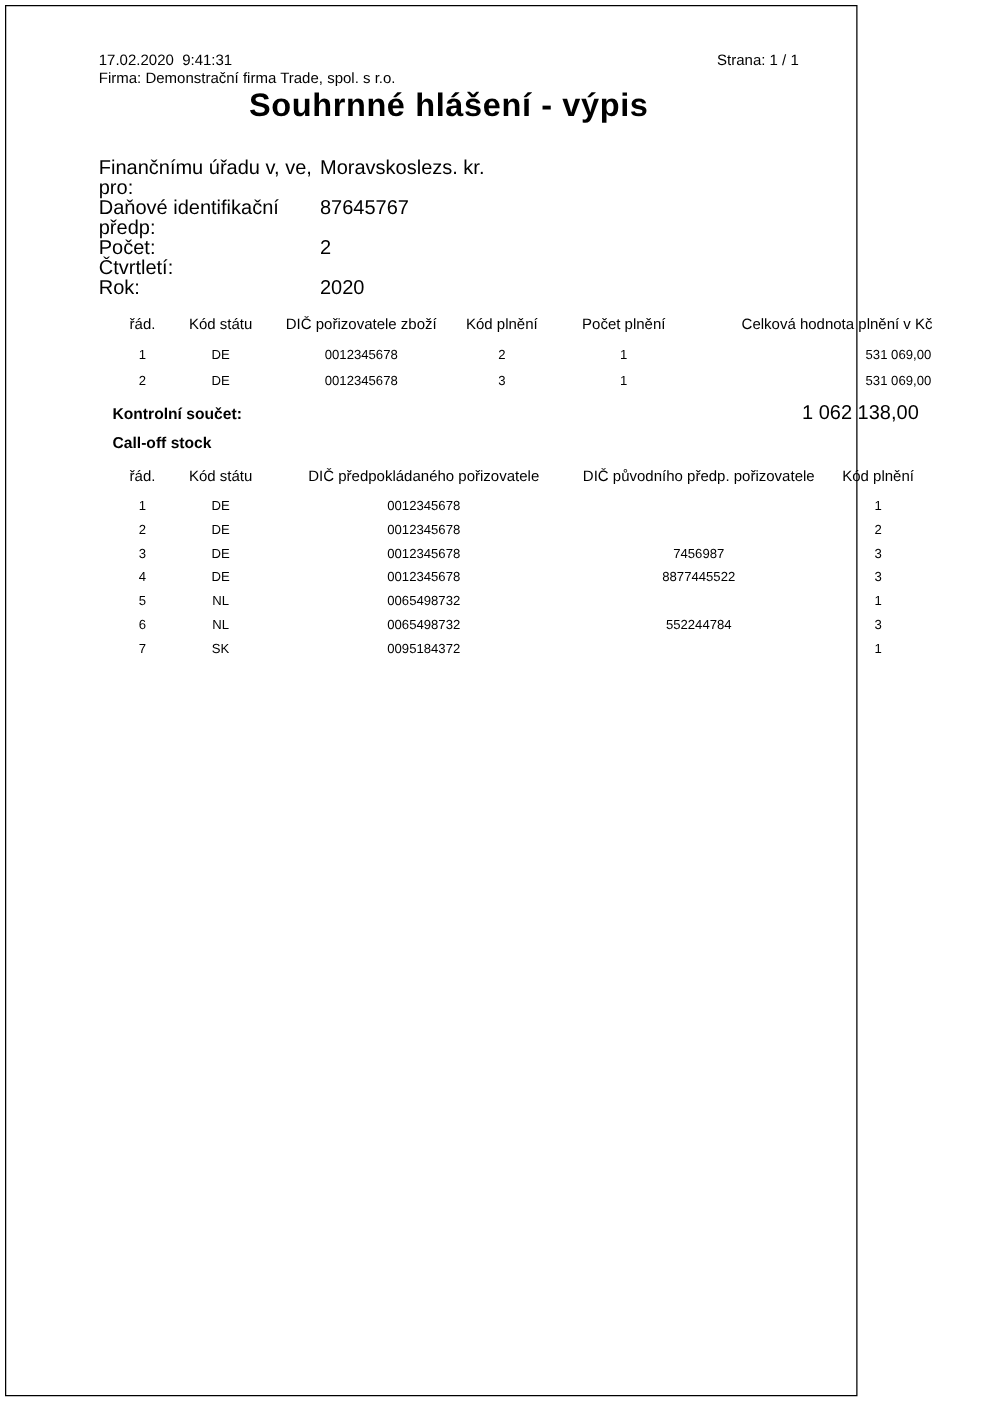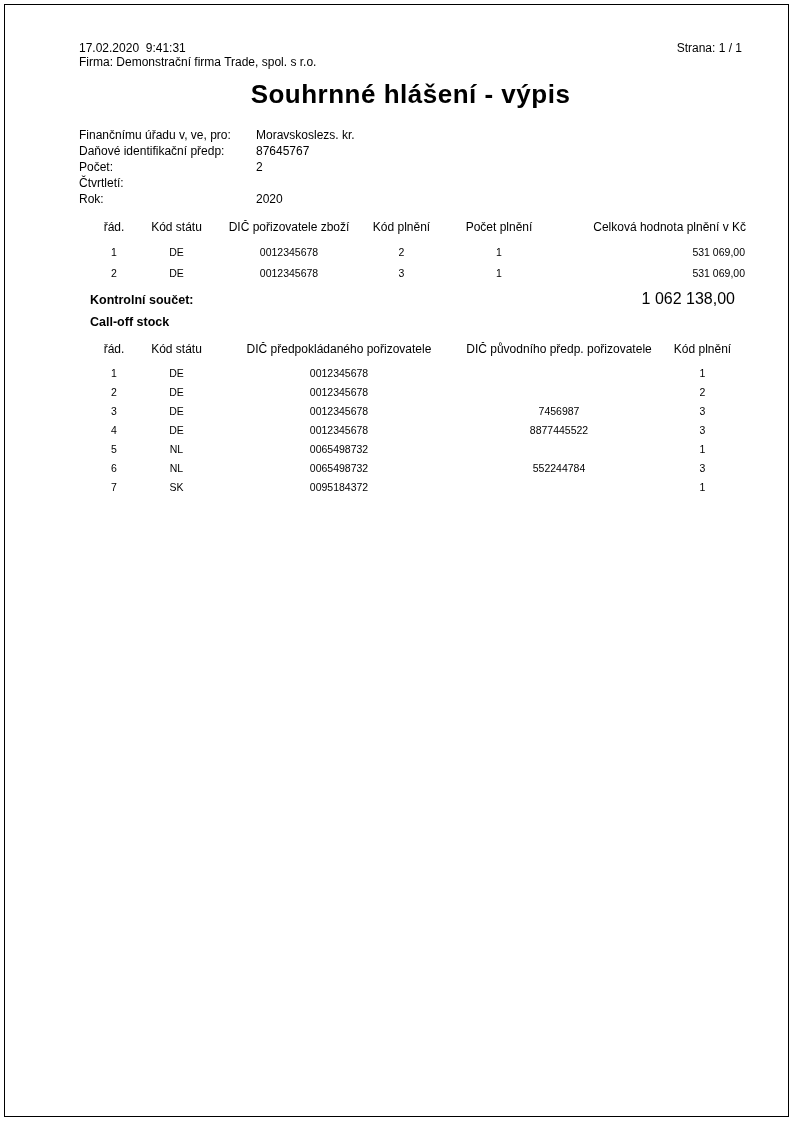--- a/index.html
+++ b/index.html
@@ -6,46 +6,45 @@
   body {
     width: 794px; height: 1122px;
     position: relative;
     font-family: "Liberation Sans", "DejaVu Sans", sans-serif;
     color: #000;
     overflow: hidden;
   }
   .frame {
     position: absolute;
     left: 4px; top: 4px;
-    width: 785px; height: 1113px;
+    width: 682px; height: 1113px;
     border: 1px solid #000;
     box-sizing: border-box;
   }
   .content { padding: 36px 46px 0 74px; }
 
   .report-header {
     display: flex;
     justify-content: space-between;
     align-items: flex-start;
     font-size: 12px;
     line-height: 14px;
   }
   .datetime { white-space: pre; }
 
   .page-title {
-    margin-top: 10px;
     text-align: center;
     font-size: 26px;
     font-weight: bold;
     letter-spacing: 0.5px;
   }
 
   .info-block {
-    margin-top: 17px;
-    font-size: 12px;
+    margin-top: 27px;
+    font-size: 16px;
     line-height: 16px;
   }
   .info-row { display: flex; min-height: 16px; }
   .info-label { width: 177px; flex: 0 0 177px; }
 
   .section-heading {
     margin: 33px 0 0 11px;
     font-weight: bold;
     font-size: 12.5px;
   }

